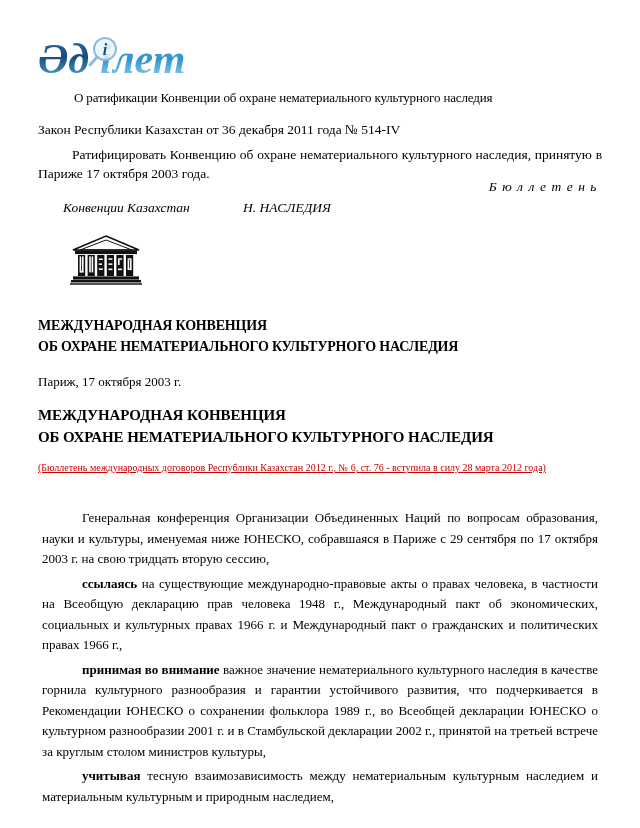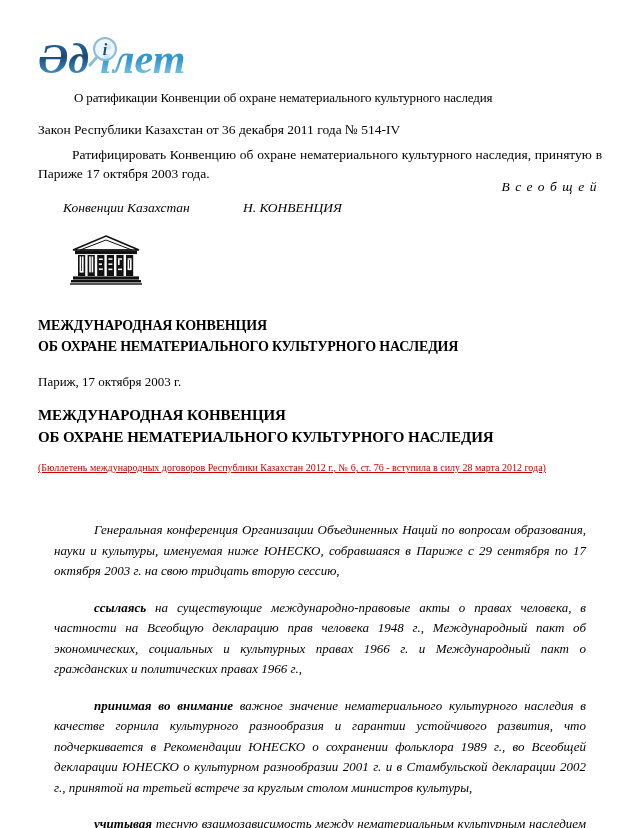--- a/index.html
+++ b/index.html
@@ -140,23 +140,22 @@
   .body-text {
     position: absolute;
     left: 38px;
     top: 504px;
     width: 564px;
     font-size: 13px;
     line-height: 1.58;
     text-align: justify;
   }
   .body-text p {
-    margin: 16px;
-    text-align: justify;
-    font-style: italic;
+    margin: 4px;
+    text-align: justify;
   }
   .body-text .indent { text-indent: 40px; }
   .b { font-weight: bold; }
 </style>
 </head>
 <body>
 
 <div class="page">
 
   <div class="logo-wrap">
@@ -183,24 +182,24 @@
       <line x1="59" y1="21" x2="52" y2="29" stroke="#8fbcd6" stroke-width="3" stroke-linecap="round"></line>
     </svg>
   </div>
 
   <div class="doc-title">О ратификации Конвенции об охране нематериального культурного наследия</div>
 
   <div class="law-line">Закон Республики Казахстан от 36 декабря 2011 года № 514-IV</div>
 
   <div class="ratify-para">Ратифицировать Конвенцию об охране нематериального культурного наследия, принятую в Париже 17 октября 2003 года.</div>
 
-  <div class="president-line">Всеобщей</div>
+  <div class="president-line">Бюллетень</div>
 
   <div class="signature-row">
-    <span class="sig-left">Конвенции Казахстан</span><span class="sig-right">Н. КОНВЕНЦИЯ</span>
+    <span class="sig-left">Конвенции Казахстан</span><span class="sig-right">Н. НАСЛЕДИЯ</span>
   </div>
 
   <div class="unesco-wrap">
     <svg width="72" height="52" viewBox="0 0 72 52">
 
       <polygon points="36,2 69,16 3,16" fill="none" stroke="#111111" stroke-width="1.6"></polygon>
       <polygon points="36,6 62,16 10,16" fill="none" stroke="#111111" stroke-width="1"></polygon>
 
       <rect x="5" y="16.5" width="62" height="3.6" fill="#111111"></rect>
 

